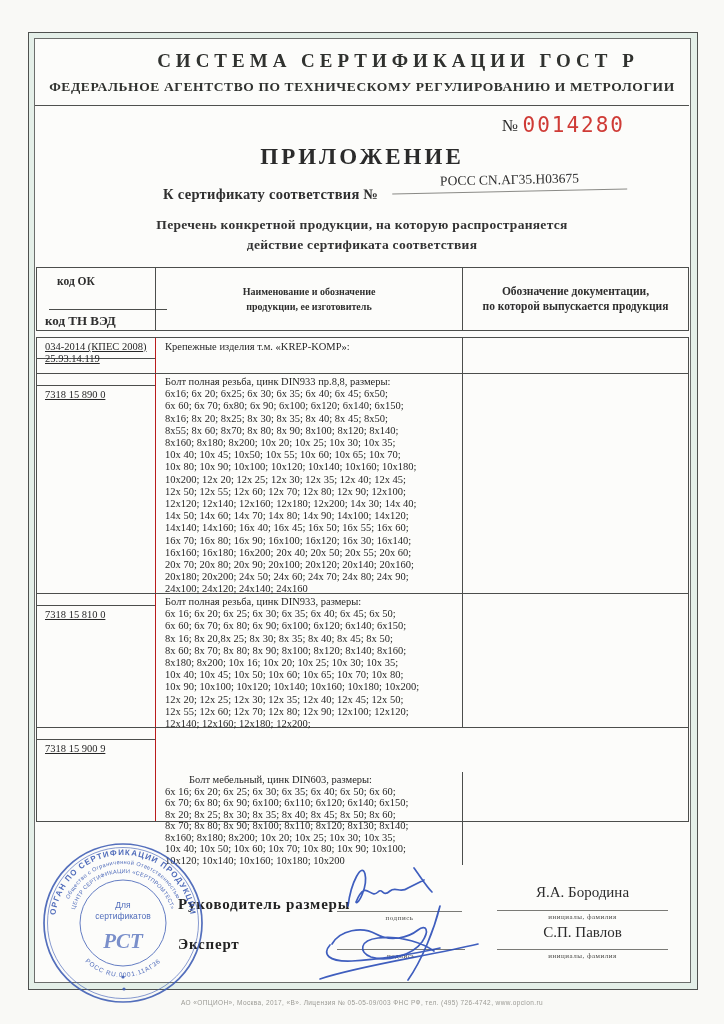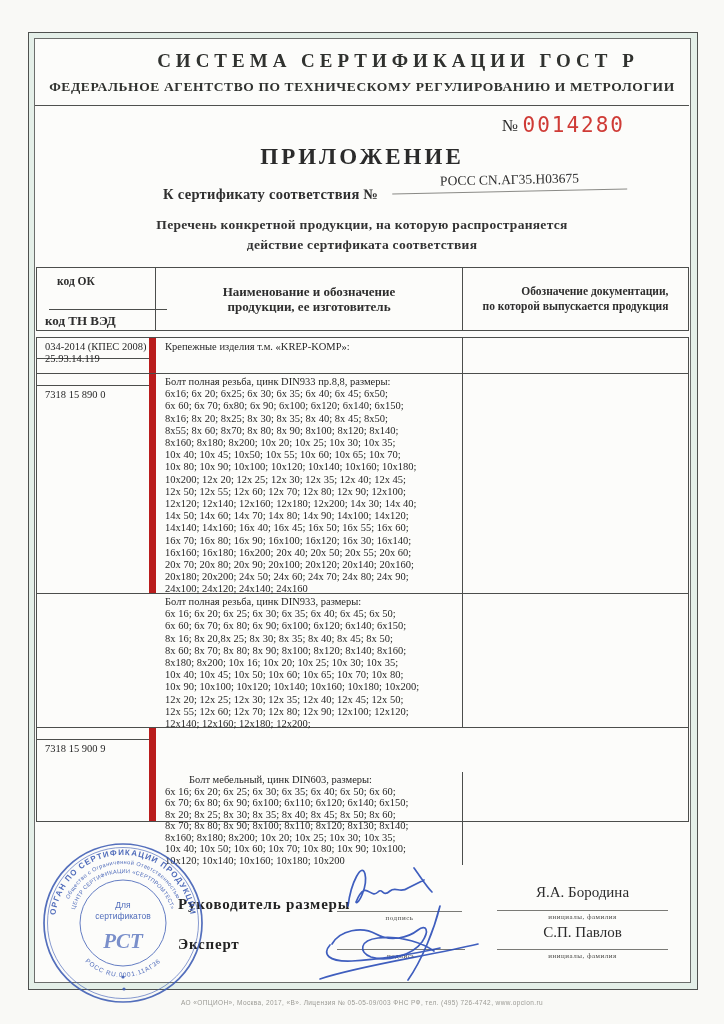--- a/index.html
+++ b/index.html
@@ -31,33 +31,33 @@
   .subtitle1{top:217px;font-size:13.5px;font-weight:bold;color:#323232;letter-spacing:0.3px;}
   .subtitle2{top:237px;font-size:13.5px;font-weight:bold;color:#323232;letter-spacing:0.3px;}
   .thead-box{left:36px;top:267px;width:651px;height:62px;border:1px solid #4c4e4c;}
   .th-c1{position:absolute;left:0;top:0;width:119px;height:62px;border-right:1px solid #4c4e4c;box-sizing:border-box;}
   .th-c1-top{position:absolute;left:12px;top:0;width:100%;height:42px;border-bottom:1px solid #4c4e4c;box-sizing:border-box;
     font-size:11.5px;font-weight:bold;color:#2e2e2e;padding:7px 0 0 8px;}
   .th-c1-bot{position:absolute;left:0;top:42px;width:100%;height:20px;
     font-size:13px;font-weight:bold;color:#2e2e2e;padding:3px 0 0 8px;box-sizing:border-box;}
   .th-c2{position:absolute;left:119px;top:0;width:307px;height:62px;border-right:1px solid #4c4e4c;box-sizing:border-box;
     display:flex;align-items:center;justify-content:center;text-align:center;
-    font-size:13px;font-weight:bold;color:#2e2e2e;white-space:pre-line;line-height:15px;}
+    font-size:10px;font-weight:bold;color:#2e2e2e;white-space:pre-line;line-height:15px;}
   .th-c3{position:absolute;left:426px;top:0;width:225px;height:62px;box-sizing:border-box;
-    display:flex;align-items:center;justify-content:center;text-align:right;
+    display:flex;align-items:center;justify-content:center;text-align:center;
     font-size:11.5px;font-weight:bold;color:#2e2e2e;white-space:pre-line;line-height:15px;}
 
   .tbody-box{left:36px;top:337px;width:651px;height:483px;border:1px solid #4c4e4c;}
   .trow{position:absolute;left:0;width:651px;}
   .r1{top:0;height:36px;border-bottom:1px solid #4c4e4c;box-sizing:border-box;}
   .r2{top:36px;height:220px;border-bottom:1px solid #4c4e4c;box-sizing:border-box;}
   .r3{top:256px;height:134px;border-bottom:1px solid #4c4e4c;box-sizing:border-box;}
   .r4{top:390px;height:93px;box-sizing:border-box;}
-  .cell-code{position:absolute;left:0;top:0;width:119px;height:100%;border-right:7px solid #b91c1c;box-sizing:border-box;
-    font-size:10.5px;color:#272727;line-height:12px;}
+  .cell-code{position:absolute;left:0;top:0;width:119px;height:100%;border-right:1px solid #b91c1c;box-sizing:border-box;
+    font-size:10.5px;color:#272727;line-height:12px;text-decoration:underline;}
   .cell-name{position:absolute;left:119px;top:0;width:307px;height:100%;border-right:1px solid #4c4e4c;box-sizing:border-box;
     font-size:10.5px;color:#272727;white-space:pre-line;line-height:12.2px;padding:2px 4px 0 9px;}
   .cell-doc{position:absolute;left:426px;top:0;width:225px;height:100%;box-sizing:border-box;}
   .code-text{padding:3px 0 0 8px;white-space:pre-line;}
   .code-subline{border-bottom:1px solid #4c4e4c;height:21px;box-sizing:border-box;padding:3px 0 0 8px;white-space:pre-line;}
   .sliver{height:12px;border-bottom:1px solid #4c4e4c;box-sizing:border-box;}
   .r4 .cell-name{line-height:11.5px;margin-top:44px;}
   .r4 .cell-name{text-indent:24px;}
   .r1 .cell-name{padding-top:3px;}
 
@@ -150,20 +150,24 @@
 14х140; 14х160; 16х 40; 16х 45; 16х 50; 16х 55; 16х 60;
 16х 70; 16х 80; 16х 90; 16х100; 16х120; 16х 30; 16х140;
 16х160; 16х180; 16х200; 20х 40; 20х 50; 20х 55; 20х 60;
 20х 70; 20х 80; 20х 90; 20х100; 20х120; 20х140; 20х160;
 20х180; 20х200; 24х 50; 24х 60; 24х 70; 24х 80; 24х 90;
 24х100; 24х120; 24х140; 24х160</div>
       <div class="cell-doc"></div>
     </div>
 
     <div class="trow r3">
+      <div class="cell-code">
+        <div class="sliver"></div>
+        <div class="code-text">7318 15 810 0</div>
+      </div>
       <div class="cell-name">Болт полная резьба, цинк DIN933, размеры:
 6х 16; 6х 20; 6х 25; 6х 30; 6х 35; 6х 40; 6х 45; 6х 50;
 6х 60; 6х 70; 6х 80; 6х 90; 6х100; 6х120; 6х140; 6х150;
 8х 16; 8х 20,8х 25; 8х 30; 8х 35; 8х 40; 8х 45; 8х 50;
 8х 60; 8х 70; 8х 80; 8х 90; 8х100; 8х120; 8х140; 8х160;
 8х180; 8х200; 10х 16; 10х 20; 10х 25; 10х 30; 10х 35;
 10х 40; 10х 45; 10х 50; 10х 60; 10х 65; 10х 70; 10х 80;
 10х 90; 10х100; 10х120; 10х140; 10х160; 10х180; 10х200;
 12х 20; 12х 25; 12х 30; 12х 35; 12х 40; 12х 45; 12х 50;
 12х 55; 12х 60; 12х 70; 12х 80; 12х 90; 12х100; 12х120;

